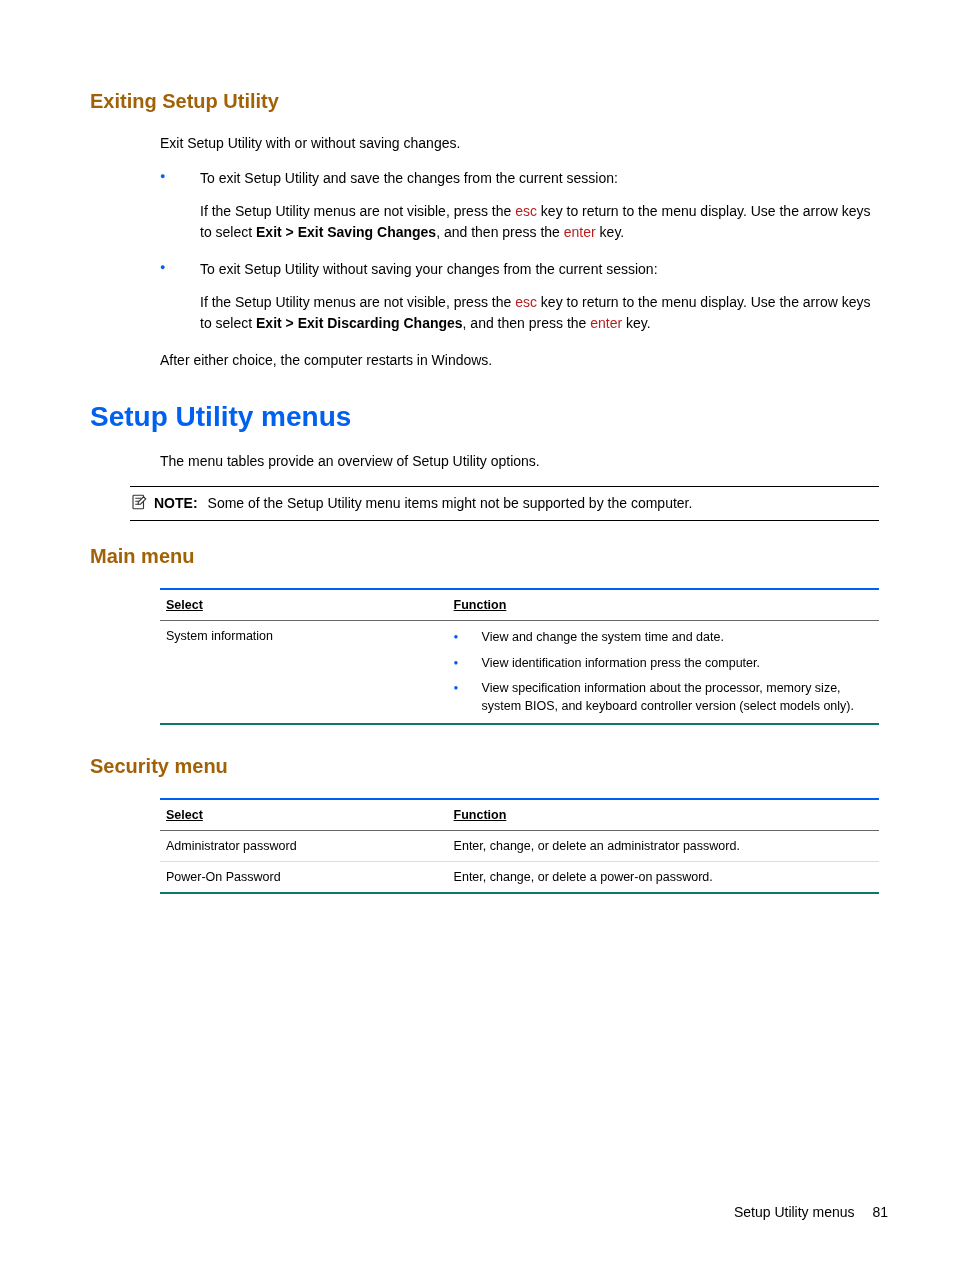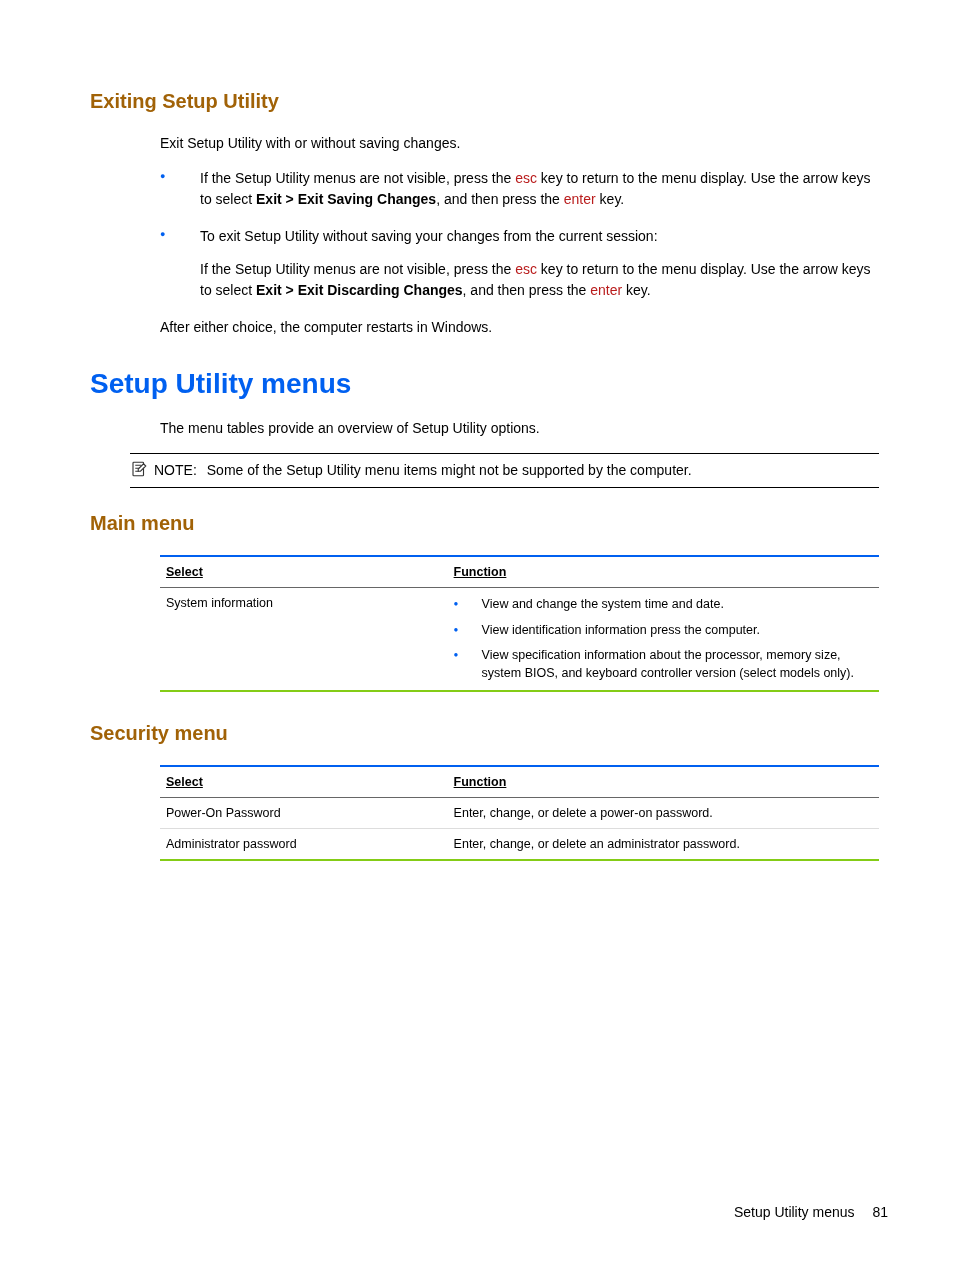--- a/index.html
+++ b/index.html
@@ -58,21 +58,21 @@
       line-height: 1.5;
     }
     .note-icon {
       position: absolute;
       left: 0;
       top: 6px;
       width: 18px;
       height: 18px;
     }
     .note-label {
-      font-weight: normal;
+      font-weight: bold;
       margin-left: 24px;
       margin-right: 10px;
     }
     table {
       width: calc(100% - 70px);
       margin-left: 70px;
       border-collapse: collapse;
       margin-bottom: 30px;
       font-size: 12.5px;
     }
@@ -82,21 +82,21 @@
       font-weight: bold;
       padding: 8px 6px;
       text-decoration: underline;
     }
     table td {
       padding: 8px 6px;
       vertical-align: top;
       border-bottom: 1px solid #ddd;
     }
     table tbody tr:last-child td { border-bottom: none; }
-    table tbody { border-bottom: 2px solid #84cc16; }
+    table tbody { border-bottom: 2px solid #0f766e; }
     th.col-select, td.col-select { width: 40%; }
     th.col-func, td.col-func { width: 60%; margin-left: 32px; }
     ul.cell-list { list-style: none; margin: 0; }
     ul.cell-list li {
       position: relative;
       padding-left: 28px;
       margin-bottom: 8px;
       line-height: 1.4;
     }
     ul.cell-list li:last-child { margin-bottom: 0; }
@@ -118,20 +118,21 @@
   </style>
 </head>
 <body>
 
 <h2>Exiting Setup Utility</h2>
 
 <p class="indent">Exit Setup Utility with or without saving changes.</p>
 
 <ul class="main">
   <li>
+    <span>To exit Setup Utility and save the changes from the current session:</span>
     <p class="sub-para">
       <span>If the Setup Utility menus are not visible, press the </span><span class="kbd">esc</span><span> key to return to the menu display. Use the arrow keys to select </span><span class="bold">Exit &gt; Exit Saving Changes</span><span>, and then press the </span><span class="kbd">enter</span><span> key.</span>
     </p>
   </li>
   <li>
     <span>To exit Setup Utility without saving your changes from the current session:</span>
     <p class="sub-para">
       <span>If the Setup Utility menus are not visible, press the </span><span class="kbd">esc</span><span> key to return to the menu display. Use the arrow keys to select </span><span class="bold">Exit &gt; Exit Discarding Changes</span><span>, and then press the </span><span class="kbd">enter</span><span> key.</span>
     </p>
   </li>
@@ -179,26 +180,26 @@
 
 <table>
   <thead>
     <tr>
       <th class="col-select">Select</th>
       <th class="col-func">Function</th>
     </tr>
   </thead>
   <tbody>
     <tr>
+      <td class="col-select">Administrator password</td>
+      <td class="col-func">Enter, change, or delete an administrator password.</td>
+    </tr>
+    <tr>
       <td class="col-select">Power-On Password</td>
       <td class="col-func">Enter, change, or delete a power-on password.</td>
-    </tr>
-    <tr>
-      <td class="col-select">Administrator password</td>
-      <td class="col-func">Enter, change, or delete an administrator password.</td>
     </tr>
   </tbody>
 </table>
 
 <div class="footer">
   <span>Setup Utility menus</span>
   <span class="page-num">81</span>
 </div>
 
 </body></html>

